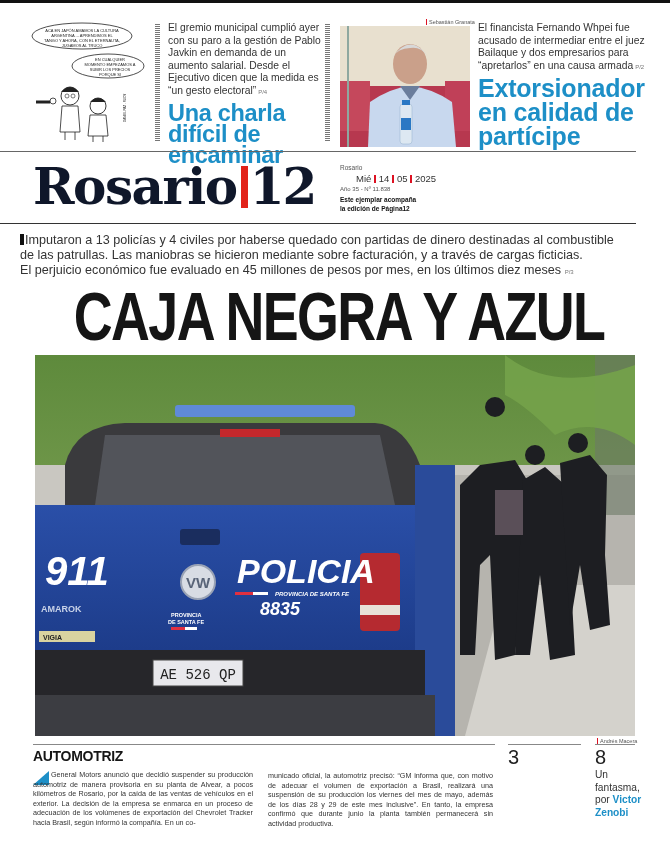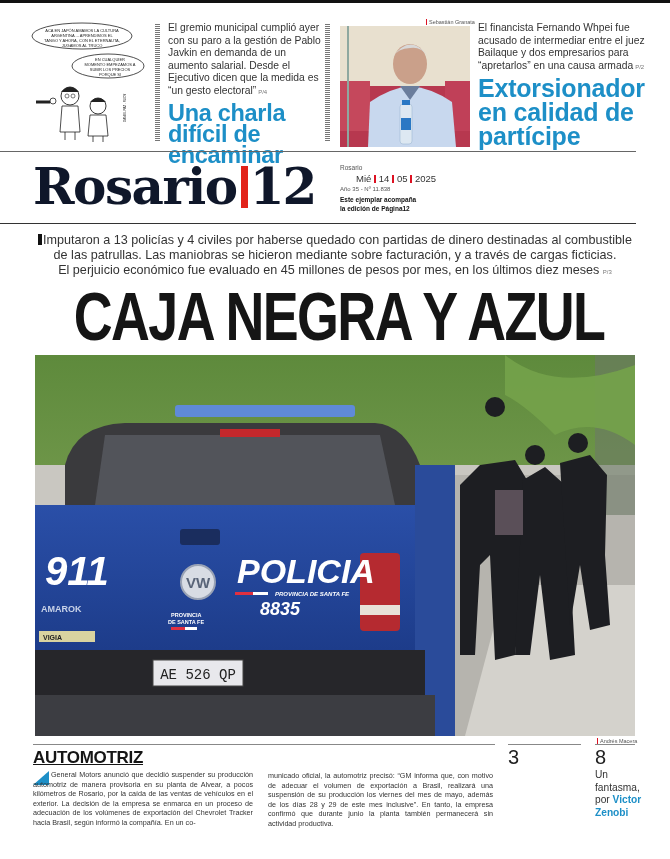--- a/index.html
+++ b/index.html
@@ -37,36 +37,36 @@
 
   .mast-info { position: absolute; left: 340px; top: 164px; width: 120px; }
   .mi-city { font-size: 6.5px; color: #555; }
   .mi-date { font-size: 9.5px; color: #333; margin-top: 2px; padding-left: 16px; }
   .mi-date .s { display: inline-block; width: 1.5px; height: 8px; background: #d12; margin: 0 3px; vertical-align: -1px; }
   .mi-year { font-size: 6px; color: #555; margin-top: 2px; }
   .mi-note { font-size: 6.5px; font-weight: bold; color: #111; margin-top: 3px; line-height: 9px; }
   .mi-note .p12 { font-family: Liberation Sans, sans-serif; }
 
   
-  .lead { position: absolute; left: 20px; top: 233px; width: 630px; text-align: center; font-size: 12.6px; line-height: 15px; color: #333; }
+  .lead { position: absolute; left: 20px; top: 233px; width: 630px; text-align: left; font-size: 12.6px; line-height: 15px; color: #333; }
   .lead .dropbar { display: inline-block; width: 4px; height: 11px; background: #111; vertical-align: -1px; margin-right: 1px; }
   .lead .ref { font-size: 6px; color: #777; }
 
   .headline { position: absolute; left: 0; top: 282px; width: 670px; text-align: center; font-family: "Liberation Sans", sans-serif; font-weight: bold; font-size: 69px; line-height: 70px; color: #151515; letter-spacing: -2px; transform: scaleX(0.78); transform-origin: 335px 0; white-space: nowrap; }
 
   
   .photo-main { position: absolute; left: 35px; top: 355px; width: 600px; height: 381px; overflow: hidden; background: #9db07a; }
   .photo-main svg { display: block; }
 
   
   .hr-c { position: absolute; left: 33px; top: 744px; width: 462px; height: 1px; background: #888; }
   .hr-d { position: absolute; left: 508px; top: 744px; width: 73px; height: 1px; background: #888; }
   .hr-e { position: absolute; left: 595px; top: 744px; width: 40px; height: 1px; background: #888; }
 
-  .section-title { position: absolute; left: 33px; top: 748px; font-size: 17px; font-weight: bold; color: #151515; letter-spacing: -0.3px; text-decoration: underline; }
+  .section-title { position: absolute; left: 33px; top: 748px; font-size: 14px; font-weight: bold; color: #151515; letter-spacing: -0.3px; }
   .triangle { position: absolute; left: 33px; top: 771px; width: 0; height: 0; border-left: 16px solid transparent; border-bottom: 14px solid #1d8fc7; }
   .col { position: absolute; font-size: 7.2px; line-height: 9.6px; color: #333; text-align: justify; }
   .col1 { left: 33px; top: 770px; width: 220px; text-indent: 18px; }
   .col2 { left: 268px; top: 771px; width: 225px; }
 
   .side-item { position: absolute; top: 747px; }
   .side-num { font-size: 20px; color: #222; line-height: 20px; font-weight: normal; }
   .side-text { font-size: 10.2px; line-height: 12.6px; color: #333; margin-top: 2px; }
   .side-author { color: #1d8fc7; font-weight: bold; }
 </style>

